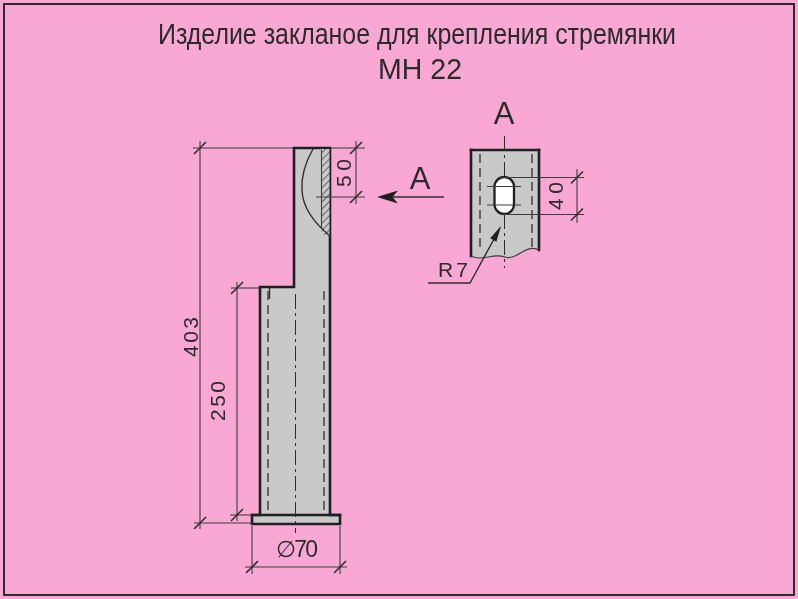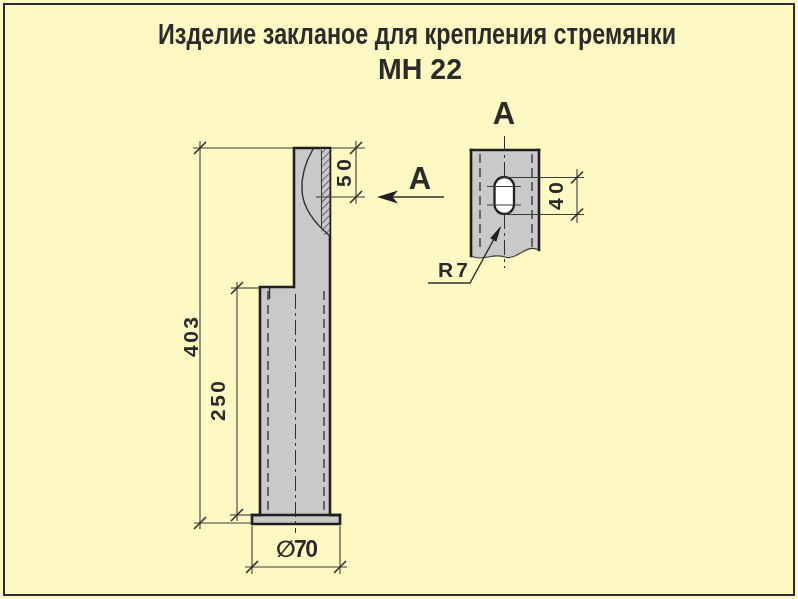--- a/index.html
+++ b/index.html
@@ -1,16 +1,16 @@
 <!DOCTYPE html>
 <html><head>
 <meta charset="utf-8">
 <style>
   html,body{margin:0;padding:0;background:#ffffff;}
-  #stage{position:relative;width:798px;height:599px;background:#fef9c3;overflow:hidden;font-weight:bold;}
+  #stage{position:relative;width:798px;height:599px;background:#f9a8d4;overflow:hidden;}
   svg{display:block;}
   text{fill:#2b2b2b;font-family:"Liberation Sans","DejaVu Sans",sans-serif;}
   .outline{stroke:#1f1f1f;stroke-width:2.6;fill:none;stroke-linecap:square;}
   .thin{stroke:#3c3c3c;stroke-width:1.1;fill:none;}
   .med{stroke:#2e2e2e;stroke-width:1.4;fill:none;}
   .dashed{stroke:#2e2e2e;stroke-width:1.3;fill:none;stroke-dasharray:9 5;}
   .cline{stroke:#2e2e2e;stroke-width:1;fill:none;stroke-dasharray:15 4 3 4;}
   .tick{stroke:#2e2e2e;stroke-width:1.6;}
   .fillpart{fill:#c9c9c9;}
   .arrowfill{fill:#1f1f1f;stroke:none;}

